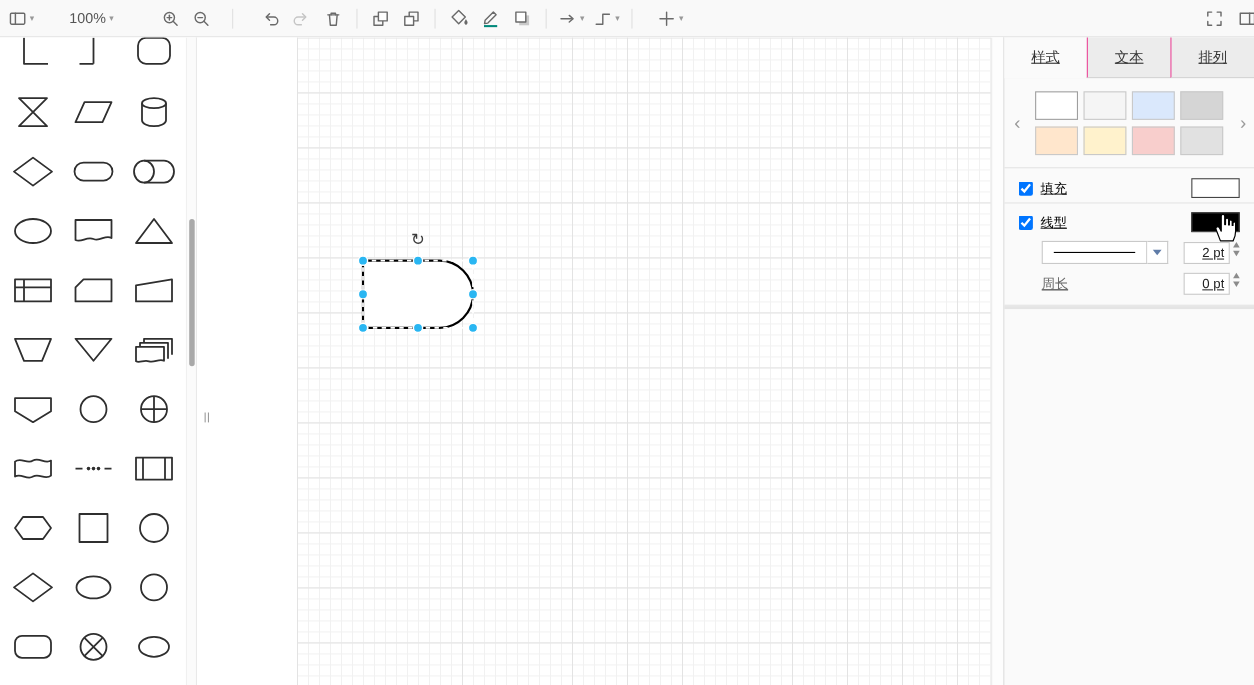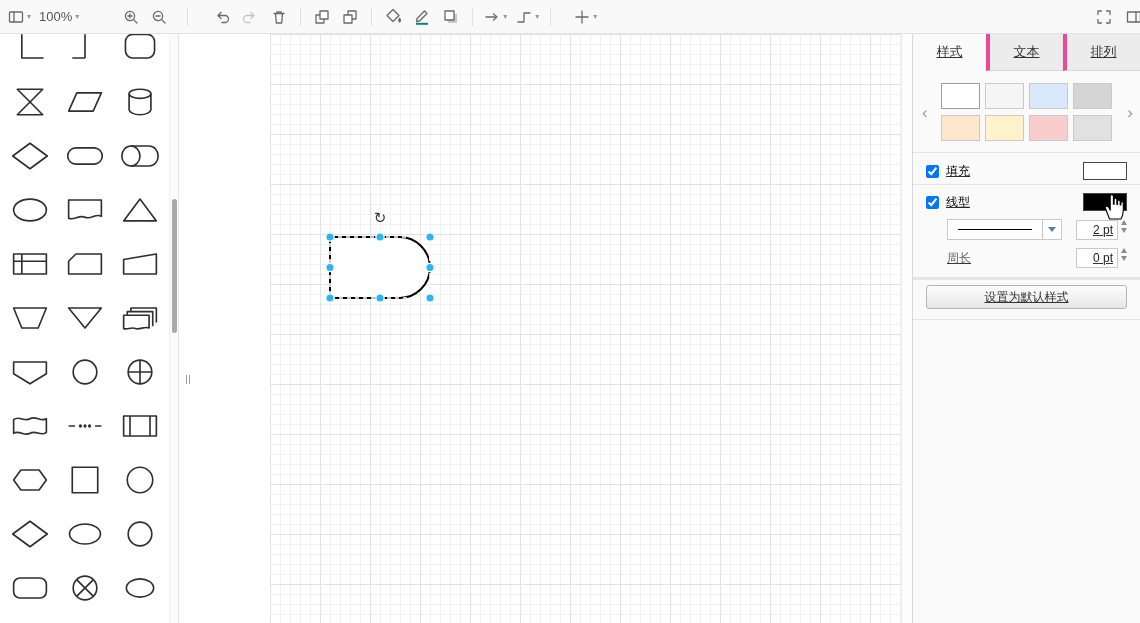--- a/index.html
+++ b/index.html
@@ -46,21 +46,21 @@
     background-size:50px 50px, 50px 50px, 10px 10px, 10px 10px; }
   .sel-layer { position:absolute; left:0; top:0; }
   .canvas-sb { position:absolute; right:0; top:0; bottom:0; width:11px; background:#fdfdfd; border-left:1px solid #ececec; }
 
   
   .format { width:228px; flex:0 0 228px; background:#fafafa; border-left:1px solid #d7d7d7;
             display:flex; flex-direction:column; font-size:12px;text-decoration:underline; }
   .ftabs { display:flex; height:37px; flex:0 0 37px; background:#ececec; }
   .ftab { flex:1; display:flex; align-items:center; justify-content:center; font-size:13px; color:#333;
           border-bottom:1px solid #d5d5d5; cursor:pointer; }
-  .ftab + .ftab { border-left:4px solid #ec4899; }
+  .ftab + .ftab { border-left:1px solid #ec4899; }
   .ftab.active { background:#fafafa; border-bottom-color:transparent; }
 
   .swatches { position:relative; padding:12px 28px 11px 28px; }
   .swgrid { display:grid; grid-template-columns:repeat(4,1fr); gap:6px 5px; }
   .sw { height:26px; border:1px solid #c9c9c9; cursor:pointer; }
   .swarrow { position:absolute; top:50%; transform:translateY(-50%); color:#9a9a9a; font-size:17px;
              cursor:pointer; line-height:1; }
   .swarrow.left { left:9px; } .swarrow.right { right:7px; }
 
   .fdiv { border-top:1px solid #e4e4e4; }
@@ -104,21 +104,21 @@
 <div class="app">
 
   <header class="toolbar">
     <div class="tbtn">
       <svg width="16" height="16">
           <rect x="1.5" y="3" width="13" height="10" rx="1"></rect>
           <line x1="6" y1="3" x2="6" y2="13"></line>
         </svg>
       <span class="caret">▾</span>
     </div>
-    <div class="tbtn zoomlabel" style="">
+    <div class="tbtn zoomlabel" style="margin-left:24px">
       <span>100%</span>
       <span class="caret">▾</span>
     </div>
     <div class="tbtn" style="margin-left:38px">
       <svg width="16" height="16">
           <circle cx="7" cy="7" r="4.6"></circle>
           <line x1="10.4" y1="10.4" x2="14" y2="14"></line>
           <line x1="7" y1="4.9" x2="7" y2="9.1"></line>
           <line x1="4.9" y1="7" x2="9.1" y2="7"></line>
         </svg>
@@ -496,23 +496,20 @@
       </div>
 
       <div class="fdiv"></div>
 
 
       <div class="fdiv"></div>
 
 
       <div class="fdiv"></div>
 
-      <div class="btnrow btnrow2">
-        <button class="fbtn wide">设置为默认样式</button>
-      </div>
 
       <div class="fdiv"></div>
     </aside>
   </div>
 </div>
 
 <svg class="cursor" width="24" height="30" viewBox="0 0 24 30">
   <path d="M8.5 27 L4.6 16.8 Q3.8 14.7 5.5 14.2 Q6.9 13.8 7.8 15.5 L9.2 18.2 L9.2 4.6 Q9.2 2.8 10.8 2.8 Q12.4 2.8 12.4 4.6 L12.4 12.2 L13.1 12.2 L13.1 7.8 Q13.1 6.2 14.5 6.2 Q15.9 6.2 15.9 7.8 L15.9 12.5 L16.6 12.5 L16.6 9.4 Q16.6 7.9 17.9 7.9 Q19.2 7.9 19.2 9.4 L19.2 13 L19.9 13 L19.9 11.2 Q19.9 9.8 21.1 9.8 Q22.3 9.8 22.3 11.2 L22.3 18 Q22.3 22.8 20 27 Z" fill="#ffffff" stroke="#000000" stroke-width="1.1" stroke-linejoin="round"></path>
 </svg>
 

